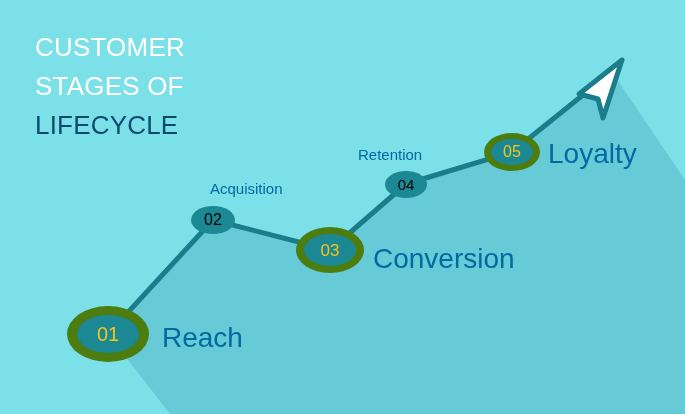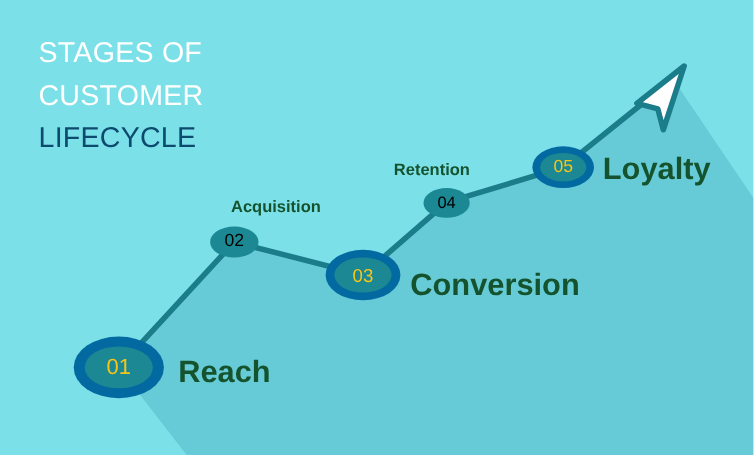--- a/index.html
+++ b/index.html
@@ -34,38 +34,38 @@
     font-size: 26px;
     color: #ffffff;
     font-weight: 400;
     white-space: nowrap;
   }
   .title-line.accent {
     color: #0c4a6e;
   }
   .stage-label {
     position: absolute;
-    color: #14532d;
-    font-weight: 700;
+    color: #0369a1;
+    font-weight: 400;
     white-space: nowrap;
     text-align: right;
   }
   .stage-label.big { font-size: 28px; }
   .stage-label.small { font-size: 15px; }
 
   .badge {
     position: absolute;
     display: flex;
     align-items: center;
     justify-content: center;
     box-sizing: border-box;
   }
   .badge-ring {
     border-radius: 50%;
-    background: #0369a1;
+    background: #4d7c0f;
   }
   .badge-inner {
     border-radius: 50%;
     background: #1b8894;
     display: flex;
     align-items: center;
     justify-content: center;
     width: 100%;
     height: 100%;
     box-sizing: border-box;
@@ -84,22 +84,22 @@
 
   <svg class="stage-svg" viewBox="0 0 685 414">
     <polygon fill="#66cbd7" points="108,334 213,220 330,250 406,184 512,152 612,72 685,180 685,414 170,414"></polygon>
     <polyline points="108,334 213,220 330,250 406,184 512,152 614,70" fill="none" stroke="#1b7c8a" stroke-width="5" stroke-linejoin="round" stroke-linecap="round"></polyline>
     <g>
       <polygon points="622,60 579,94 598,99 603,118" fill="#ffffff" stroke="#1b7c8a" stroke-width="5" stroke-linejoin="round"></polygon>
     </g>
   </svg>
 
   <div class="title-block">
+    <div class="title-line">CUSTOMER</div>
     <div class="title-line">STAGES OF</div>
-    <div class="title-line">CUSTOMER</div>
     <div class="title-line accent">LIFECYCLE</div>
   </div>
 
   <div class="badge badge-ring" style="left:67px; top:306px; width:82px; height:56px; padding:9px 10px;">
     <div class="badge-inner">
       <span class="badge-num gold" style="font-size:20px;">01</span>
     </div>
   </div>
   <div class="stage-label big" style="left:162px; top:322px;">Reach</div>
 

